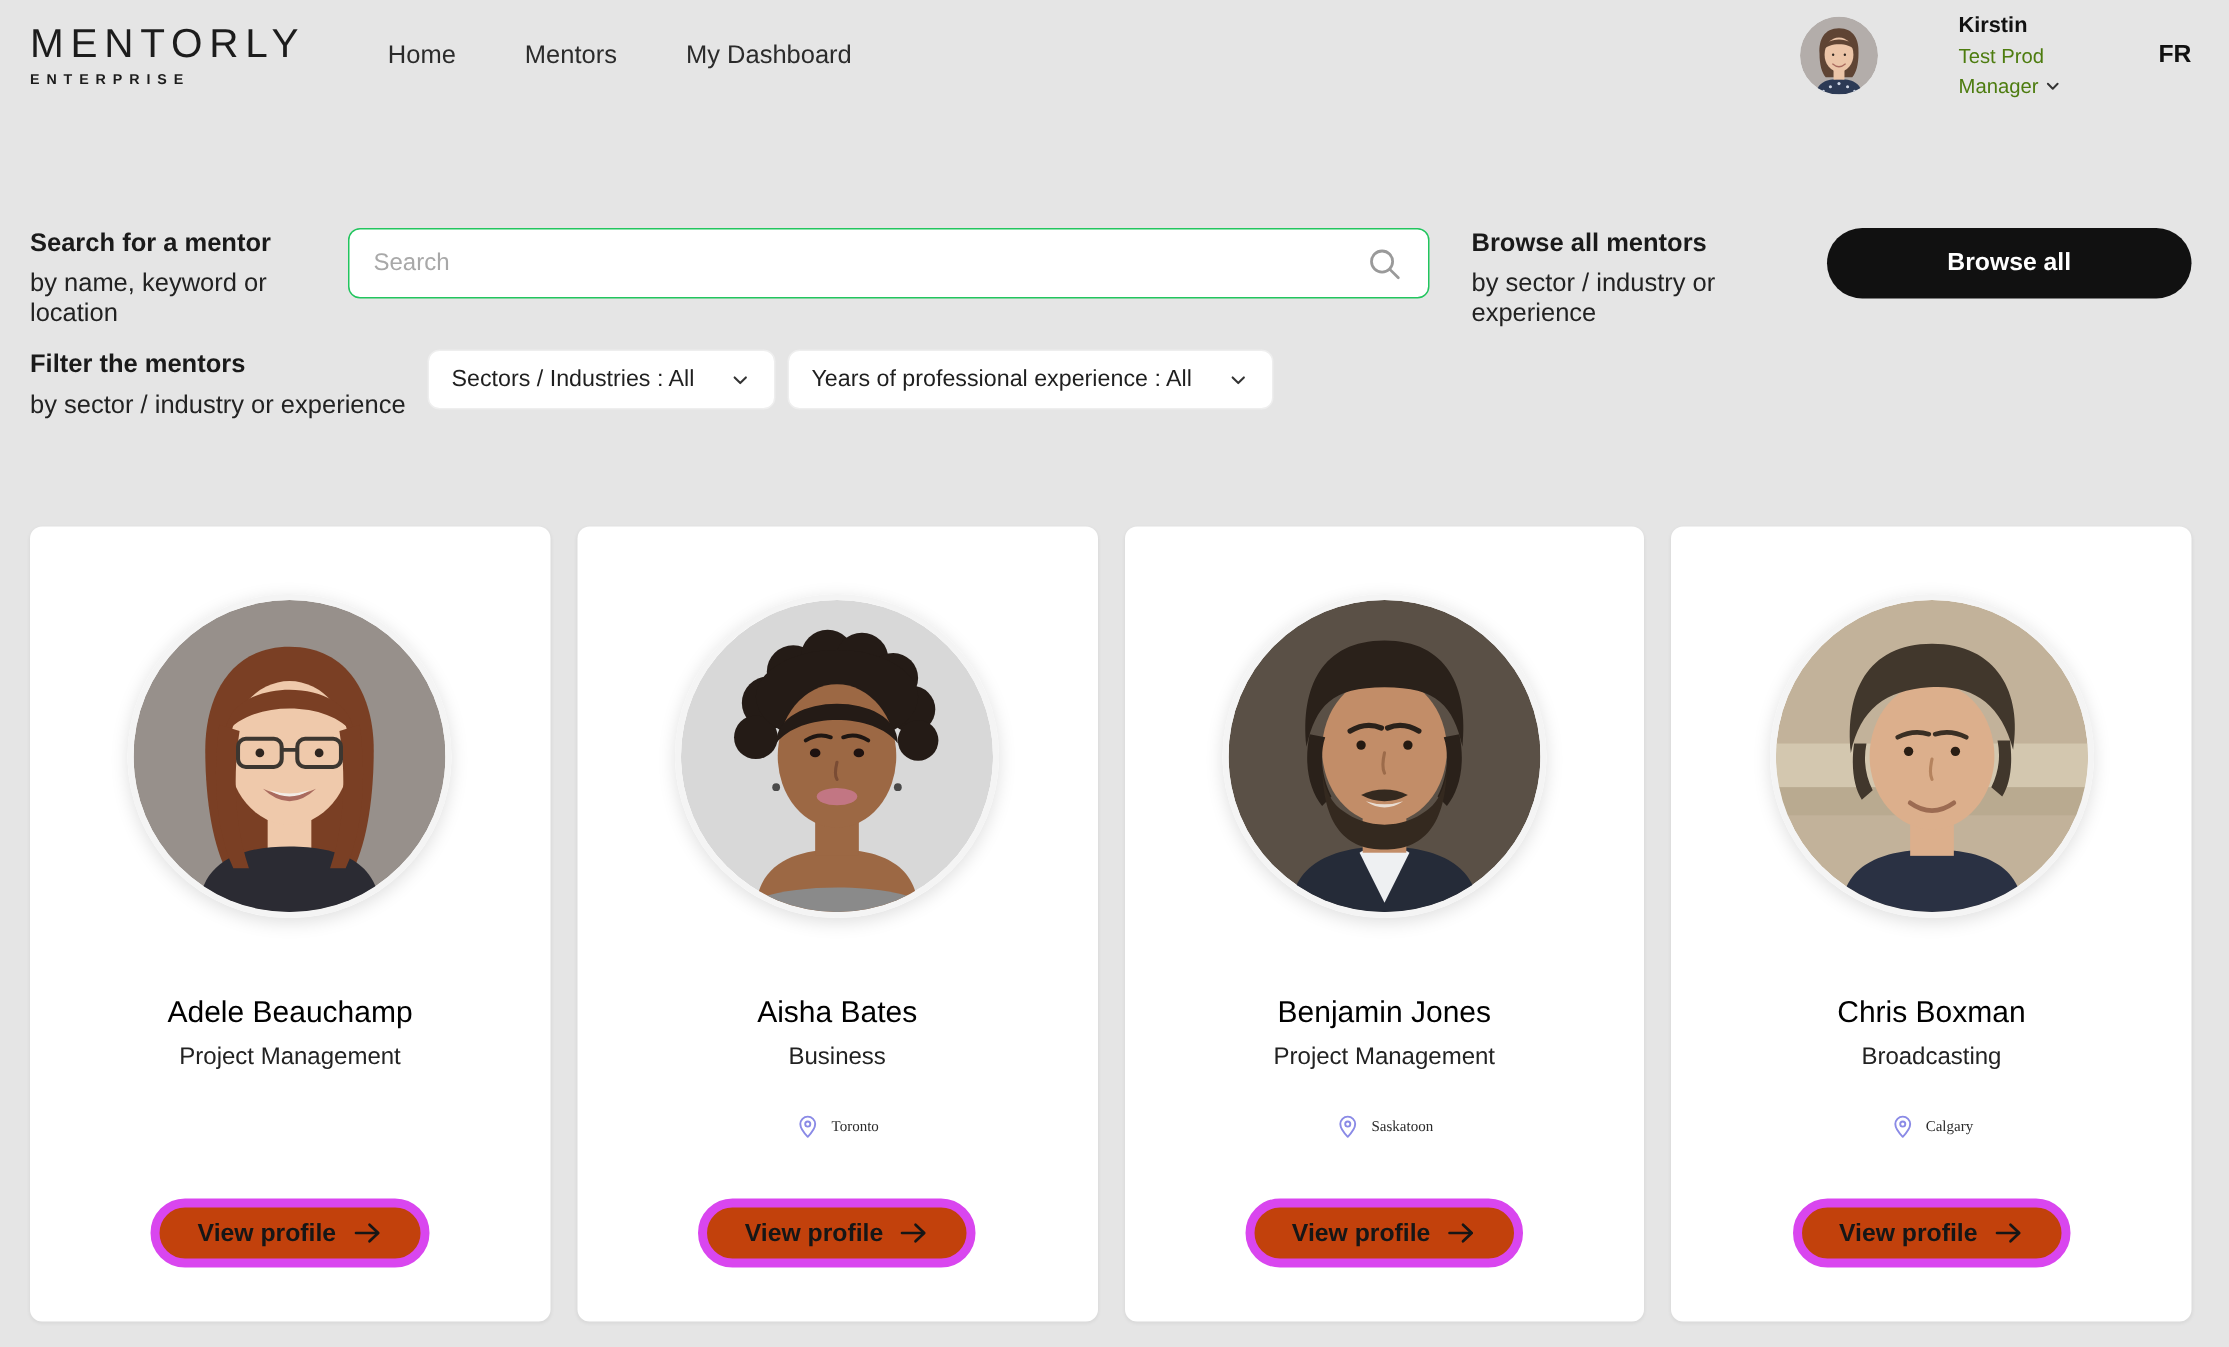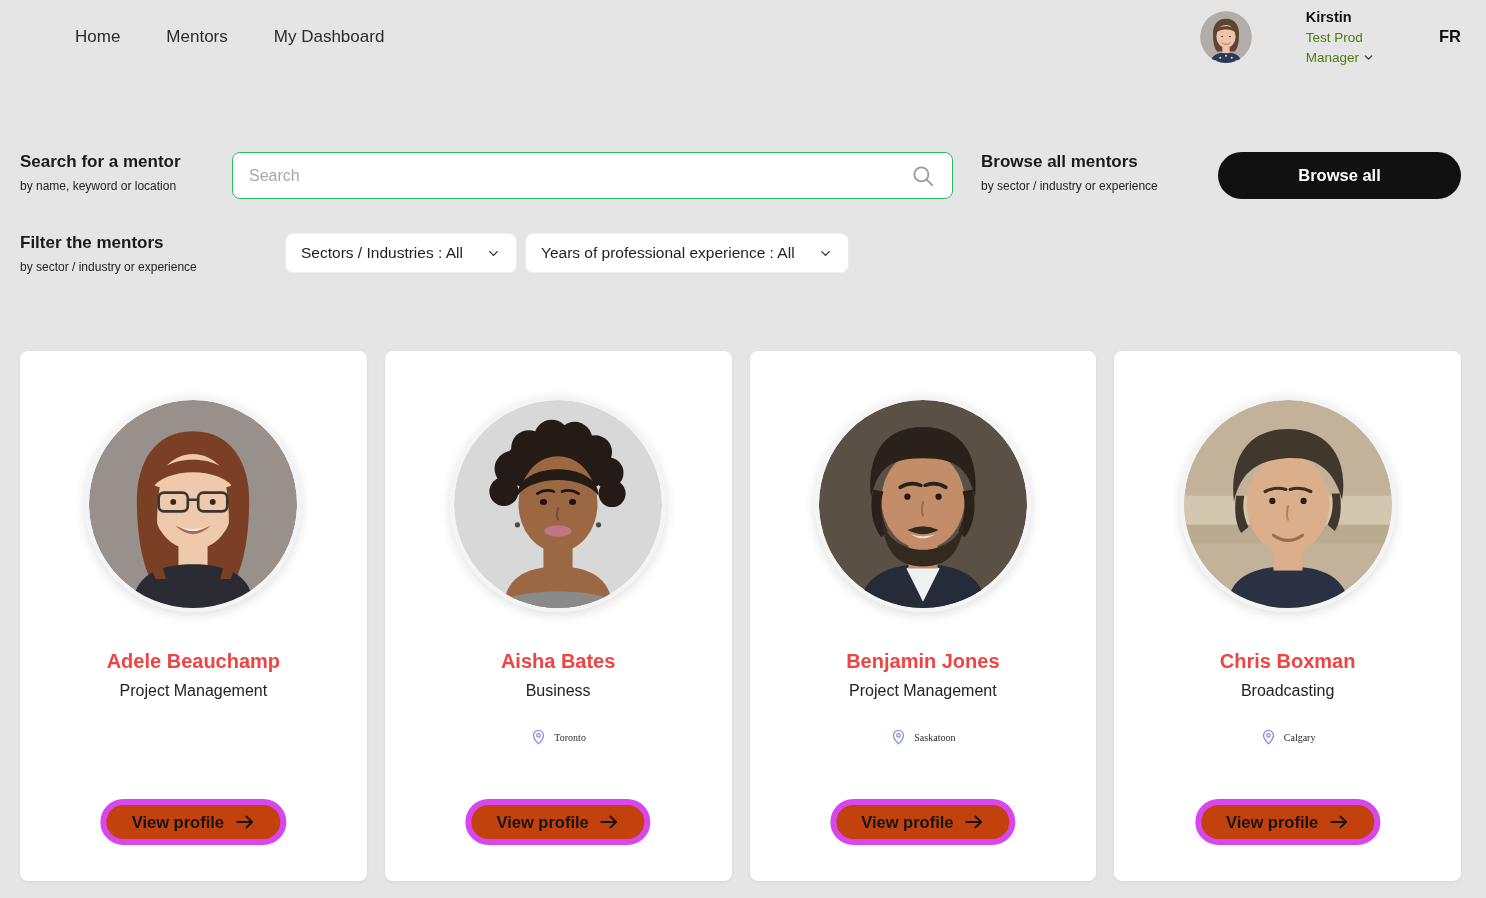--- a/index.html
+++ b/index.html
@@ -39,21 +39,21 @@
   .role-line2 { display:flex; align-items:center; gap:3px; cursor:pointer; }
   .lang { font-size:16.5px; font-weight:700; color:#111; margin-left:20px; cursor:pointer; }
 
   
   .row-search {
     display:flex; align-items:flex-start;
     margin:84px 25px 0 20px; height:60px;
   }
   .block-label { width:212px; flex:0 0 auto; }
   .block-title { font-size:17px; font-weight:700; color:#1a1a1a; }
-  .block-sub { font-size:12px; color:#222; margin-top:7px; }
+  .block-sub { font-size:17px; color:#222; margin-top:7px; }
   .search-box {
     width:721px; height:47px; flex:0 0 auto;
     background:#fff; border:1px solid #22c55e; border-radius:8px;
     display:flex; align-items:center; padding:0 16px;
   }
   .search-box input {
     flex:1; border:none; outline:none; font-size:16px;
     font-family:"Liberation Sans", sans-serif; color:#222; background:transparent;
   }
   .search-box input::placeholder { color:#a8a8a8; }
@@ -91,39 +91,43 @@
     position:relative;
     display:flex; flex-direction:column; align-items:center;
   }
   .photo {
     width:216px; height:216px; border-radius:50%;
     margin-top:45px; overflow:hidden;
     border:4px solid #f4f4f4;
     box-shadow:0 3px 12px rgba(0,0,0,0.13);
   }
   .photo svg { display:block; }
-  .mentor-name { margin-top:38px; font-size:20px; font-weight:700; color:#ef4444; }
+  .mentor-name { margin-top:52px; font-size:20px; font-weight:400; color:#000000; }
   .mentor-field { margin-top:9px; font-size:16px; color:#222; }
   .mentor-loc {
     margin-top:29px; display:flex; align-items:center; gap:7px;
     font-size:10px; color:#2b2b2b;font-family:Liberation Serif, serif;
   }
   .btn-profile {
     position:absolute; bottom:36px; left:50%; transform:translateX(-50%);
     height:46px; padding:0 25px;
     background:#c2410c; border:6px solid #d946ef; border-radius:24px;
     display:flex; align-items:center; gap:11px;
     font-size:16.5px; font-weight:700; color:#161616;
     font-family:"Liberation Sans", sans-serif; cursor:pointer; white-space:nowrap;
   }
 </style>
 </head>
 <body>
 
 <div class="header">
+  <div class="logo">
+    <span class="logo-main">MENTORLY</span>
+    <span class="logo-sub">ENTERPRISE</span>
+  </div>
   <div class="nav">
     <span class="nav-item">Home</span>
     <span class="nav-item">Mentors</span>
     <span class="nav-item">My Dashboard</span>
   </div>
   <div class="user-area">
     <div class="user-avatar">
       <svg viewBox="0 0 200 200" width="52" height="52">
         <circle cx="100" cy="100" r="100" fill="#b3adaa"></circle>
         <path d="M100,30 C62,30 48,60 50,94 C50,124 56,144 66,156 L134,156 C144,144 150,124 150,94 C152,60 138,30 100,30 Z" fill="#5f4434"></path>

